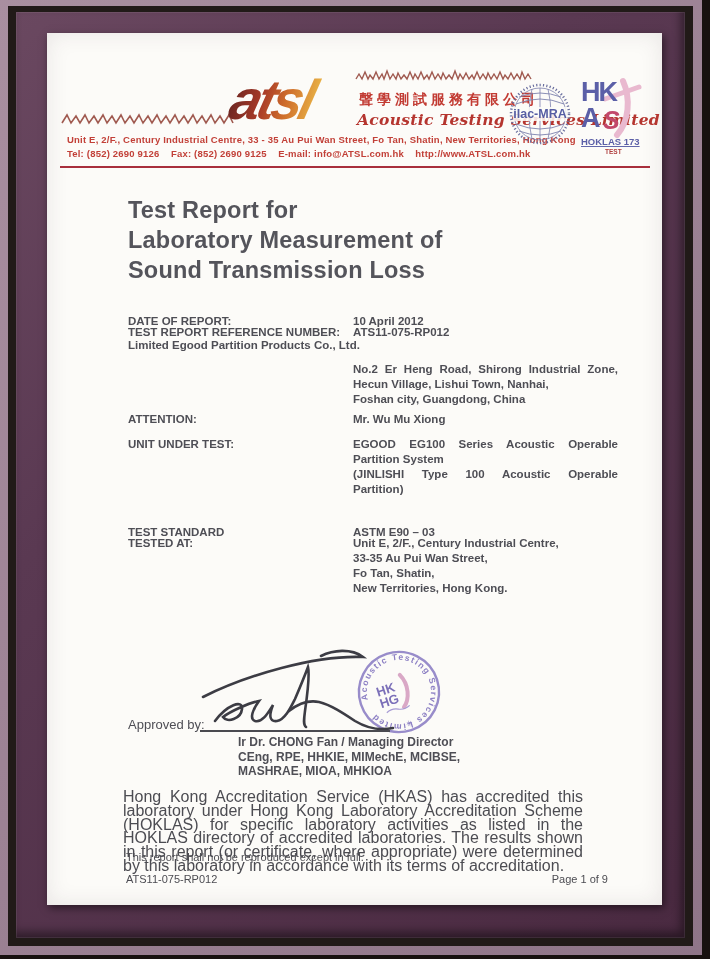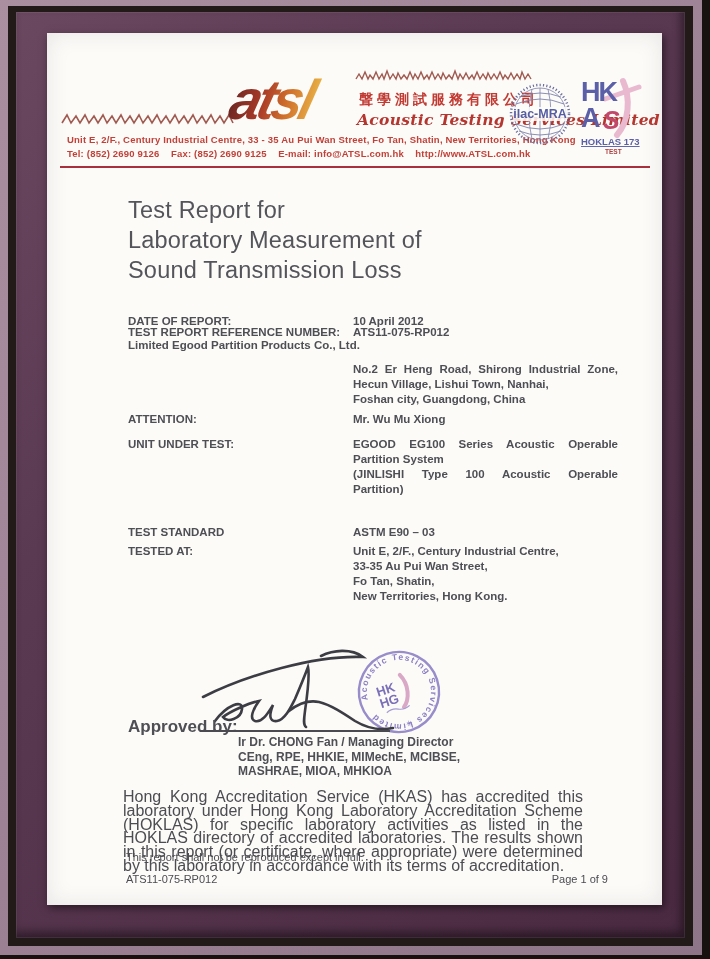--- a/index.html
+++ b/index.html
@@ -16,28 +16,28 @@
            box-shadow:inset 0 0 0 1px rgba(255,255,255,.08), inset -4px -6px 10px rgba(0,0,0,.45);}
   .paper {left:47px;top:33px;width:615px;height:872px;background:#fcfbf8;
           box-shadow:inset 0 0 22px rgba(60,40,55,.10), 2px 3px 8px rgba(0,0,0,.5);}
   .addr {font-size:9.5px;font-weight:bold;letter-spacing:.2px;white-space:pre;color:#c24038;}
   .zh   {font-size:14px;font-weight:bold;letter-spacing:4px;color:#c23b33;white-space:nowrap;}
   .script{font-family:"DejaVu Serif",serif;font-style:italic;font-weight:bold;
           font-size:15.5px;color:#b5352f;white-space:nowrap;letter-spacing:.3px;}
   .rule {height:2px;background:#a82f3c;}
 
   
-  .title{font-size:23.5px;font-weight:normal;line-height:30px;color:#54545b;letter-spacing:.2px;}
+  .title{font-size:23.5px;font-weight:bold;line-height:30px;color:#54545b;letter-spacing:.2px;}
   .frow {position:absolute;left:0;display:flex;width:490px;}
   .flabel{width:225px;flex:0 0 225px;font-size:11.5px;font-weight:bold;color:#4e4e55;line-height:15px;}
   .fvalue{flex:1;font-size:11.5px;font-weight:bold;color:#4e4e55;line-height:15px;}
   .vline{display:block;}
   .stretch{text-align:justify;text-align-last:justify;}
 
-  .sig-label{font-size:17px;font-weight:bold;color:#4e4e55;}
+  .sig-label{font-size:13px;font-weight:normal;color:#4e4e55;}
   .signer{font-size:12px;font-weight:bold;color:#4e4e55;line-height:14.5px;}
   .sig-underline{height:2px;background:#4a4a50;}
 
   .foot-par{font-size:16px;color:#4c4c52;line-height:13.8px;text-align:justify;}
   .foot-note{font-size:11px;color:#4c4c52;}
   .foot-row{display:flex;justify-content:space-between;font-size:11px;color:#4c4c52;}
 
   svg{display:block;overflow:visible;}
 </style>
 </head>
@@ -156,21 +156,21 @@
         </div>
       </div>
 
       <div class="frow" style="top:233px;">
         <div class="flabel">TEST STANDARD</div>
         <div class="fvalue">
             <span class="vline">ASTM E90 – 03</span>
           </div>
       </div>
 
-      <div class="frow" style="top:252px;">
+      <div class="frow" style="top:244px;">
         <div class="flabel">TESTED AT:</div>
         <div class="fvalue">
           <span class="vline">Unit E, 2/F., Century Industrial Centre,</span>
           <span class="vline">33-35 Au Pui Wan Street,</span>
           <span class="vline">Fo Tan, Shatin,</span>
           <span class="vline">New Territories, Hong Kong.</span>
         </div>
       </div>
     </div>
 

